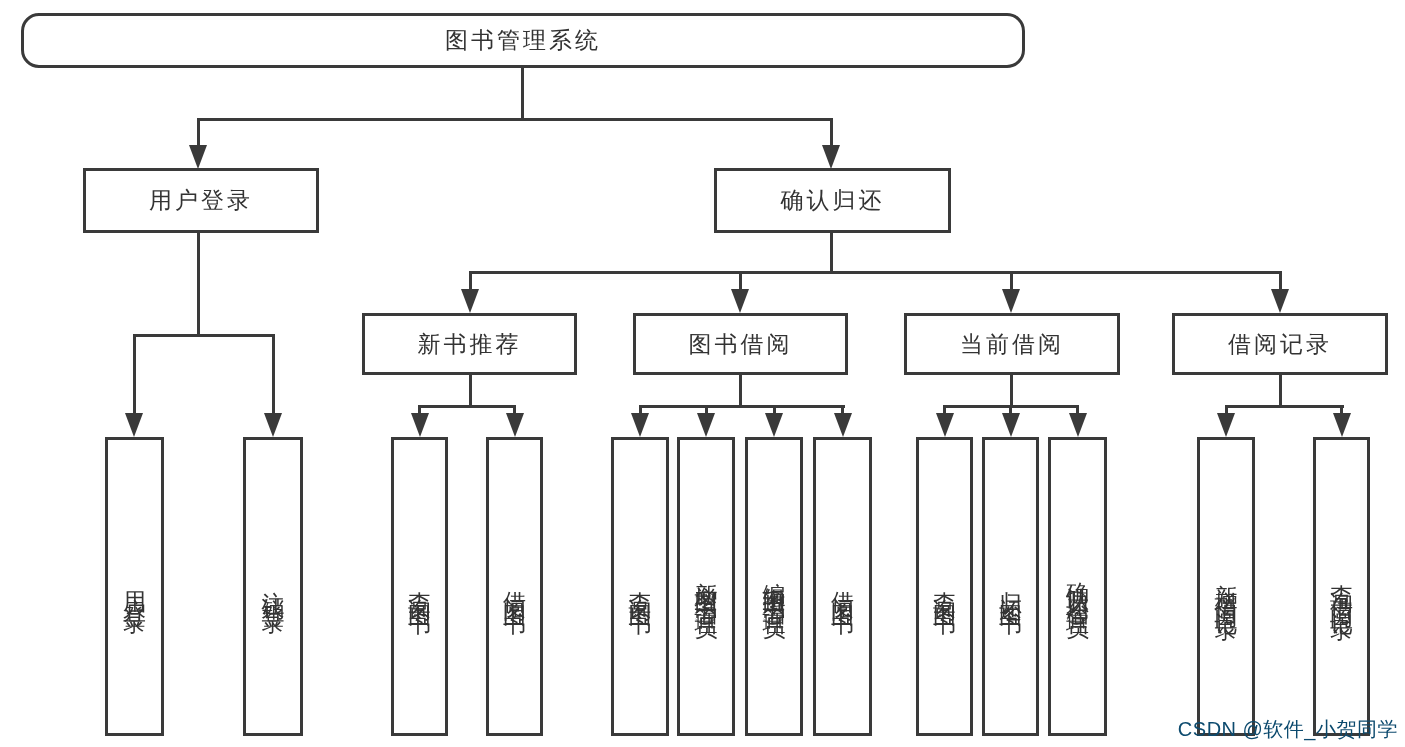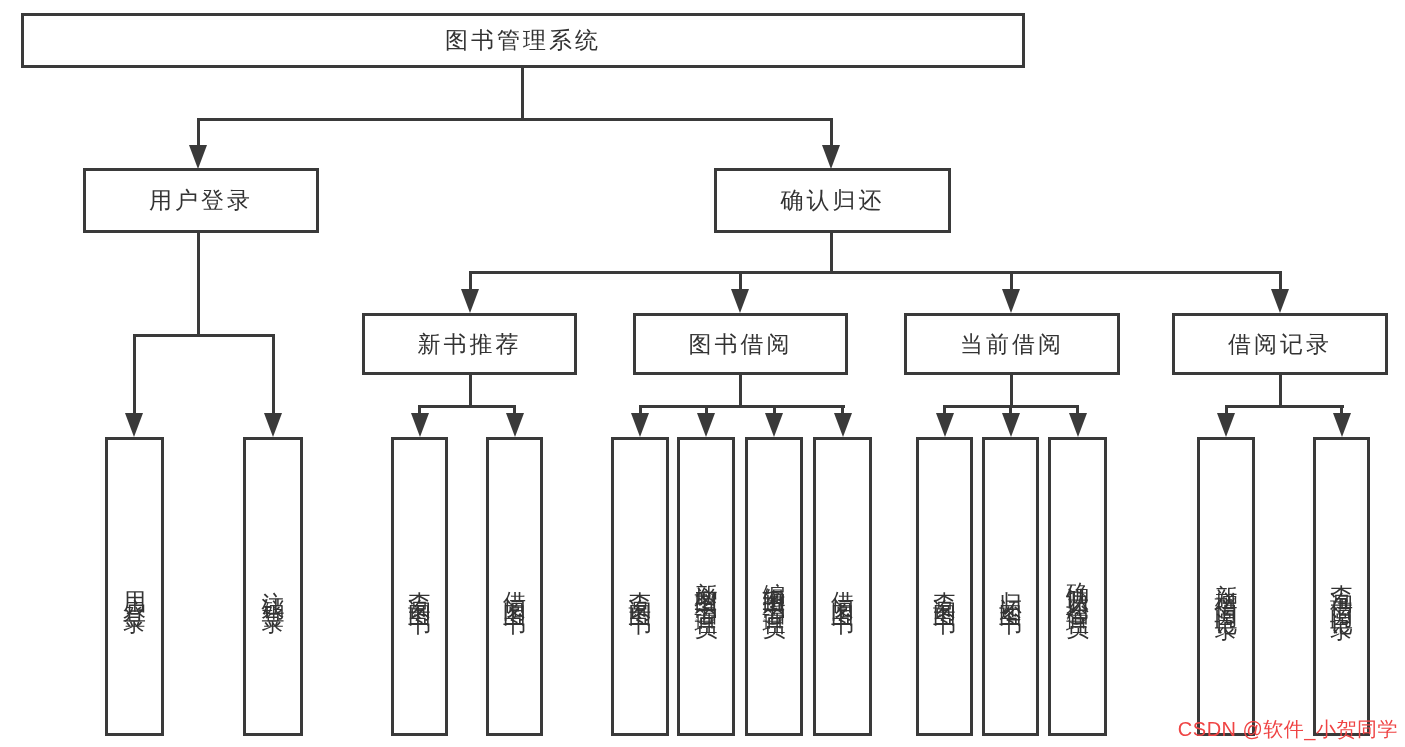--- a/index.html
+++ b/index.html
@@ -21,29 +21,29 @@
   .leaf.long .vtext { letter-spacing:5px; }
   .vl { position:absolute; width:3px; background:#3a3a3a; }
   .hl { position:absolute; height:3px; background:#3a3a3a; }
   .ah {
     position:absolute; width:0; height:0;
     border-left:9px solid transparent; border-right:9px solid transparent;
     border-top:24px solid #3a3a3a;
   }
   #watermark {
     position:absolute; right:7px; bottom:4px; z-index:5;
-    font-size:20px; color:#ef4444; letter-spacing:0.5px;
+    font-size:20px; color:#0c4a6e; letter-spacing:0.5px;
   }
 </style>
 </head>
 <body>
 
 <div id="canvas">
 
-  <div class="box" style="left:21px; top:13px; width:1004px; height:55px;">
+  <div class="box" style="left:21px; top:13px; width:1004px; height:55px;border-radius:18px;">
     <span>图书管理系统</span>
   </div>
 
   <div class="vl" style="left:521px; top:68px; height:52px;"></div>
   <div class="hl" style="left:197px; top:118px; width:636px;"></div>
   <div class="vl" style="left:196.5px; top:118px; height:30px;"></div>
   <div class="ah" style="left:189px; top:145px;"></div>
   <div class="vl" style="left:829.5px; top:118px; height:30px;"></div>
   <div class="ah" style="left:822px; top:145px;"></div>
 

